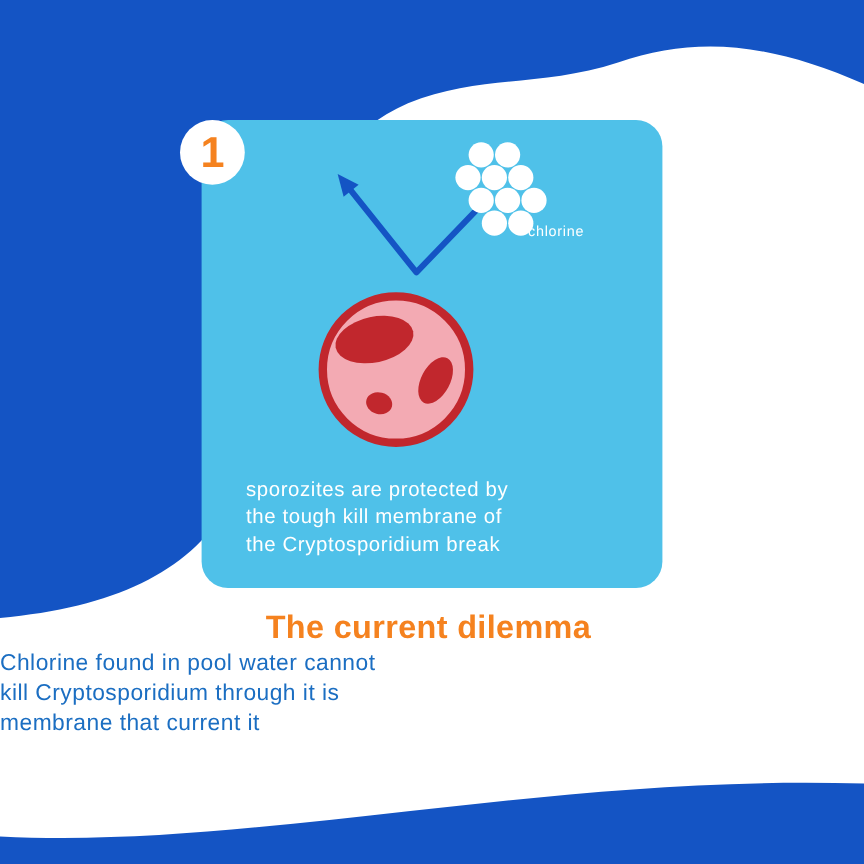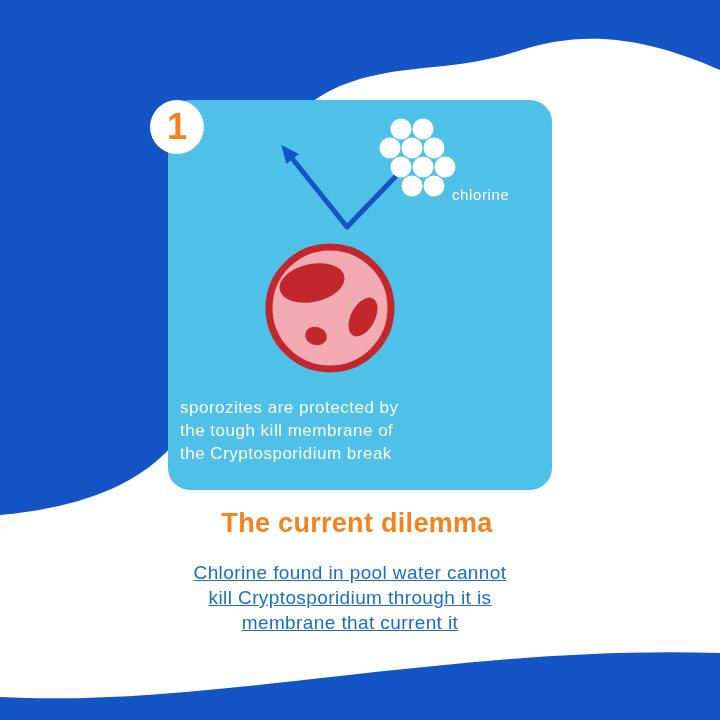--- a/index.html
+++ b/index.html
@@ -49,30 +49,30 @@
     justify-content: center;
   }
   .step-badge span {
     color: #f5821f;
     font-size: 36px;
     font-weight: bold;
     line-height: 1;
   }
   .chlorine-label {
     position: absolute;
-    left: 452px;
+    left: 440px;
     top: 186px;
     z-index: 3;
     color: #ffffff;
-    font-size: 15px;
+    font-size: 12px;
     letter-spacing: 0.6px;
   }
   .panel-caption {
     position: absolute;
-    left: 180px;
+    left: 205px;
     top: 396px;
     z-index: 3;
     color: #ffffff;
     font-size: 17px;
     line-height: 23px;
     letter-spacing: 0.5px;
   }
   .section-heading {
     position: absolute;
     left: 0;
@@ -83,29 +83,28 @@
     text-align: center;
     color: #f5821f;
     font-size: 27px;
     font-weight: bold;
     letter-spacing: 0.3px;
     padding-left: 12px;
   }
   .section-body {
     position: absolute;
     left: 0;
-    top: 560px;
+    top: 540px;
     width: 700px;
     z-index: 3;
-    text-align: center;
+    text-align: left;
     color: #1b6ec2;
     font-size: 19px;
     line-height: 25px;
     letter-spacing: 0.4px;
-    text-decoration: underline;
   }
 </style>
 </head>
 <body>
 
 <div class="canvas">
 
   <svg class="bg-svg" viewBox="0 0 720 720" aria-hidden="true">
     <path fill="#1454c4" d="M0,0 H720 V70
          C640,35 580,30 515,52

